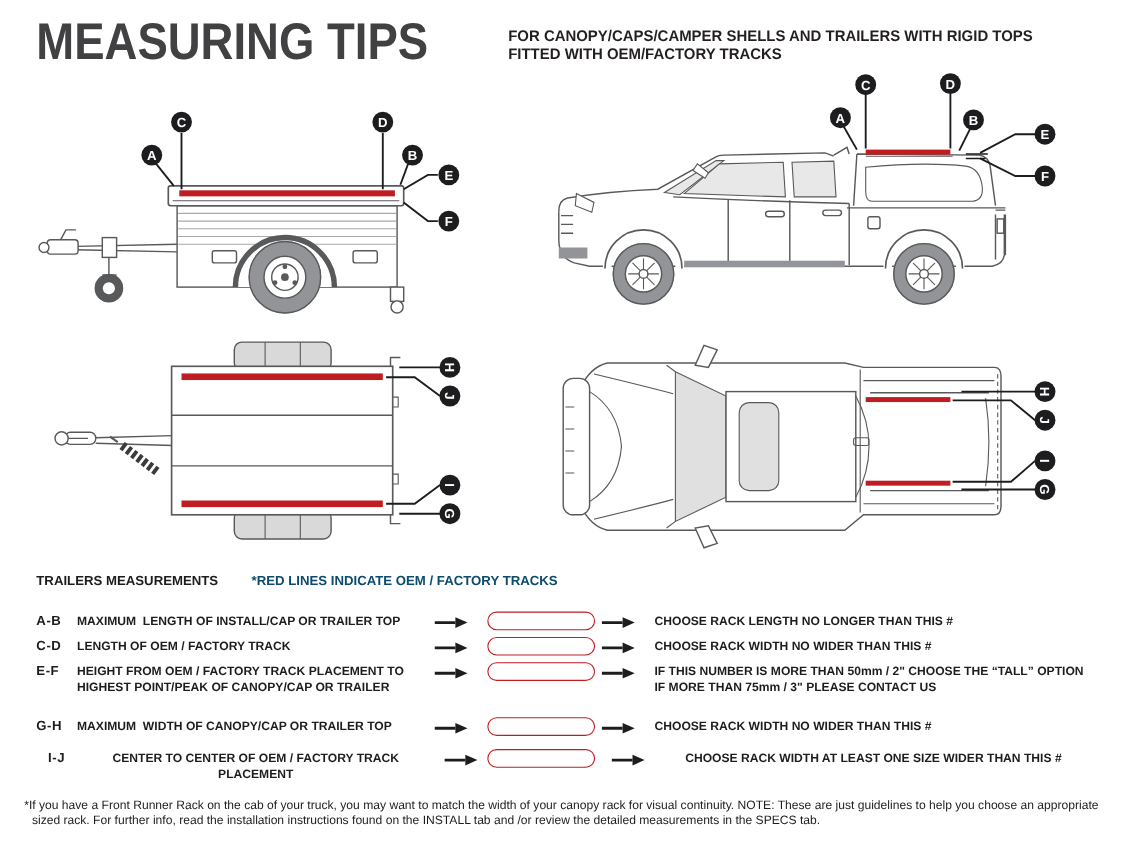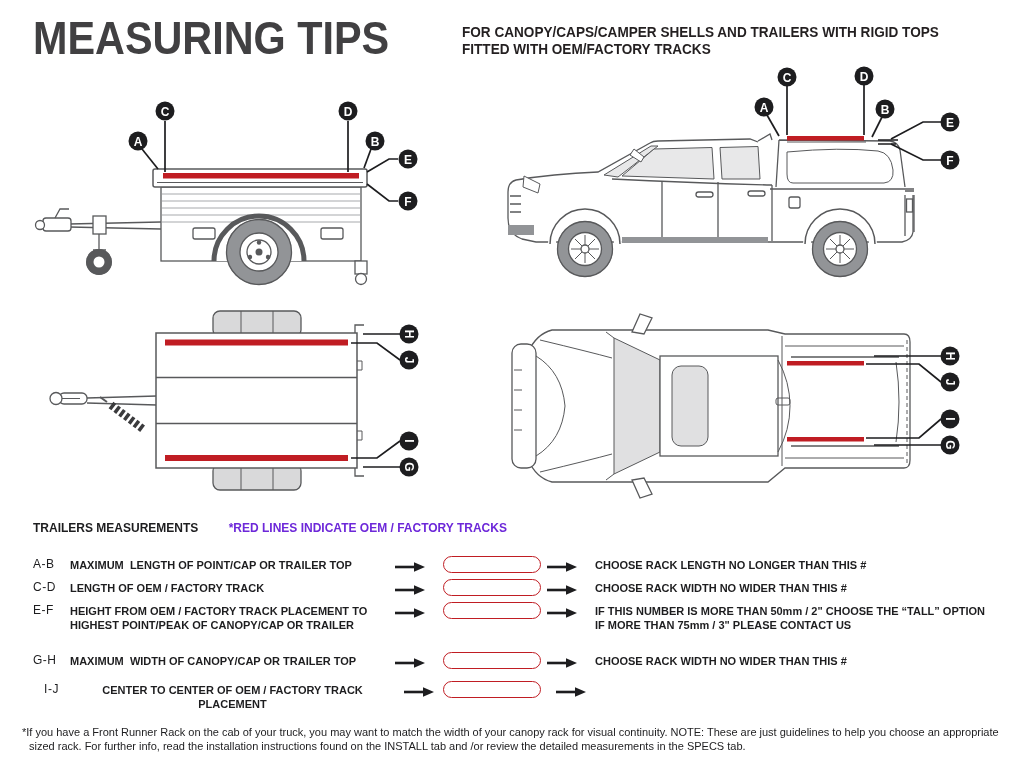--- a/index.html
+++ b/index.html
@@ -18,28 +18,28 @@
   #d-trailer-top  { left:25px;  top:305px; width:420px; height:205px; }
   #d-truck-top    { left:500px; top:300px; width:520px; height:220px; }
   .diagram svg { position:absolute; left:0; top:0; width:100%; height:100%; }
 
   .badge { position:absolute; width:19px; height:19px; border-radius:50%; background:#1d1d1f;
            color:#fff; font-size:12px; font-weight:700; display:flex; align-items:center;
            justify-content:center; transform:translate(-50%,-50%); line-height:1; }
   .badge.rot { transform:translate(-50%,-50%) rotate(90deg); }
 
   .legend { position:absolute; left:33px; top:521px; font-size:12px; font-weight:700; }
-  .legend .red { color:#6d28d9; margin-left:27px; }
+  .legend .red { color:#0c4a6e; margin-left:27px; }
 
   .mtable { position:absolute; left:33px; top:556px; width:960px; }
   .mrow { display:grid; grid-template-columns:37px 325px 48px 104px 48px 1fr; align-items:start; }
   .mrow + .mrow { margin-top:2px; }
   #row-gh { margin-top:20px; }
   #row-ij { margin-top:8px;text-align:center; }
-  .mkey    { font-size:12px; font-weight:400; letter-spacing:.5px; line-height:15px; padding-top:1px; }
+  .mkey    { font-size:12px; font-weight:700; letter-spacing:.5px; line-height:15px; padding-top:1px; }
   .mlabel, .mresult { font-size:11px; font-weight:700; line-height:14px; white-space:pre-wrap; padding-top:2px; }
   .marrow  { padding-top:3px; }
   .mpill   { width:98px; height:17px; border:1.6px solid #c01d23; border-radius:10px; background:#fff; }
 
   .footnote { position:absolute; left:22px; top:726px; width:995px; font-size:11px;
               line-height:13.5px; white-space:pre-wrap; padding-left:7px; text-indent:-7px; }
 </style>
 </head>
 <body>
 
@@ -229,21 +229,21 @@
 
   <div class="legend">
     <span>TRAILERS MEASUREMENTS</span>
     <span class="red">*RED LINES INDICATE OEM / FACTORY TRACKS</span>
   </div>
 
   <div class="mtable">
 
     <div class="mrow" id="row-ab">
       <div class="mkey">A-B</div>
-      <div class="mlabel">MAXIMUM  LENGTH OF POINT/CAP OR TRAILER TOP</div>
+      <div class="mlabel">MAXIMUM  LENGTH OF INSTALL/CAP OR TRAILER TOP</div>
       <div class="marrow"><svg width="31" height="12" viewBox="0 0 31 12">
             <path d="M0,6 H19" stroke="#1d1d1f" stroke-width="2.6"></path>
             <path d="M19,1.2 L30,6 L19,10.8 Z" fill="#1d1d1f"></path>
           </svg></div>
       <div class="mpill"></div>
       <div class="marrow"><svg width="31" height="12" viewBox="0 0 31 12">
             <path d="M0,6 H19" stroke="#1d1d1f" stroke-width="2.6"></path>
             <path d="M19,1.2 L30,6 L19,10.8 Z" fill="#1d1d1f"></path>
           </svg></div>
       <div class="mresult">CHOOSE RACK LENGTH NO LONGER THAN THIS #</div>
@@ -301,20 +301,21 @@
       <div class="mlabel">CENTER TO CENTER OF OEM / FACTORY TRACK PLACEMENT</div>
       <div class="marrow"><svg width="31" height="12" viewBox="0 0 31 12">
             <path d="M0,6 H19" stroke="#1d1d1f" stroke-width="2.6"></path>
             <path d="M19,1.2 L30,6 L19,10.8 Z" fill="#1d1d1f"></path>
           </svg></div>
       <div class="mpill"></div>
       <div class="marrow"><svg width="31" height="12" viewBox="0 0 31 12">
             <path d="M0,6 H19" stroke="#1d1d1f" stroke-width="2.6"></path>
             <path d="M19,1.2 L30,6 L19,10.8 Z" fill="#1d1d1f"></path>
           </svg></div>
+      <div class="mresult">CHOOSE RACK WIDTH AT LEAST ONE SIZE WIDER THAN THIS #</div>
     </div>
 
   </div>
 
   <div class="footnote">*If you have a Front Runner Rack on the cab of your truck, you may want to match the width of your canopy rack for visual continuity. NOTE: These are just guidelines to help you choose an appropriate
 sized rack. For further info, read the installation instructions found on the INSTALL tab and /or review the detailed measurements in the SPECS tab.</div>
 
 </div>
 
 </body></html>

